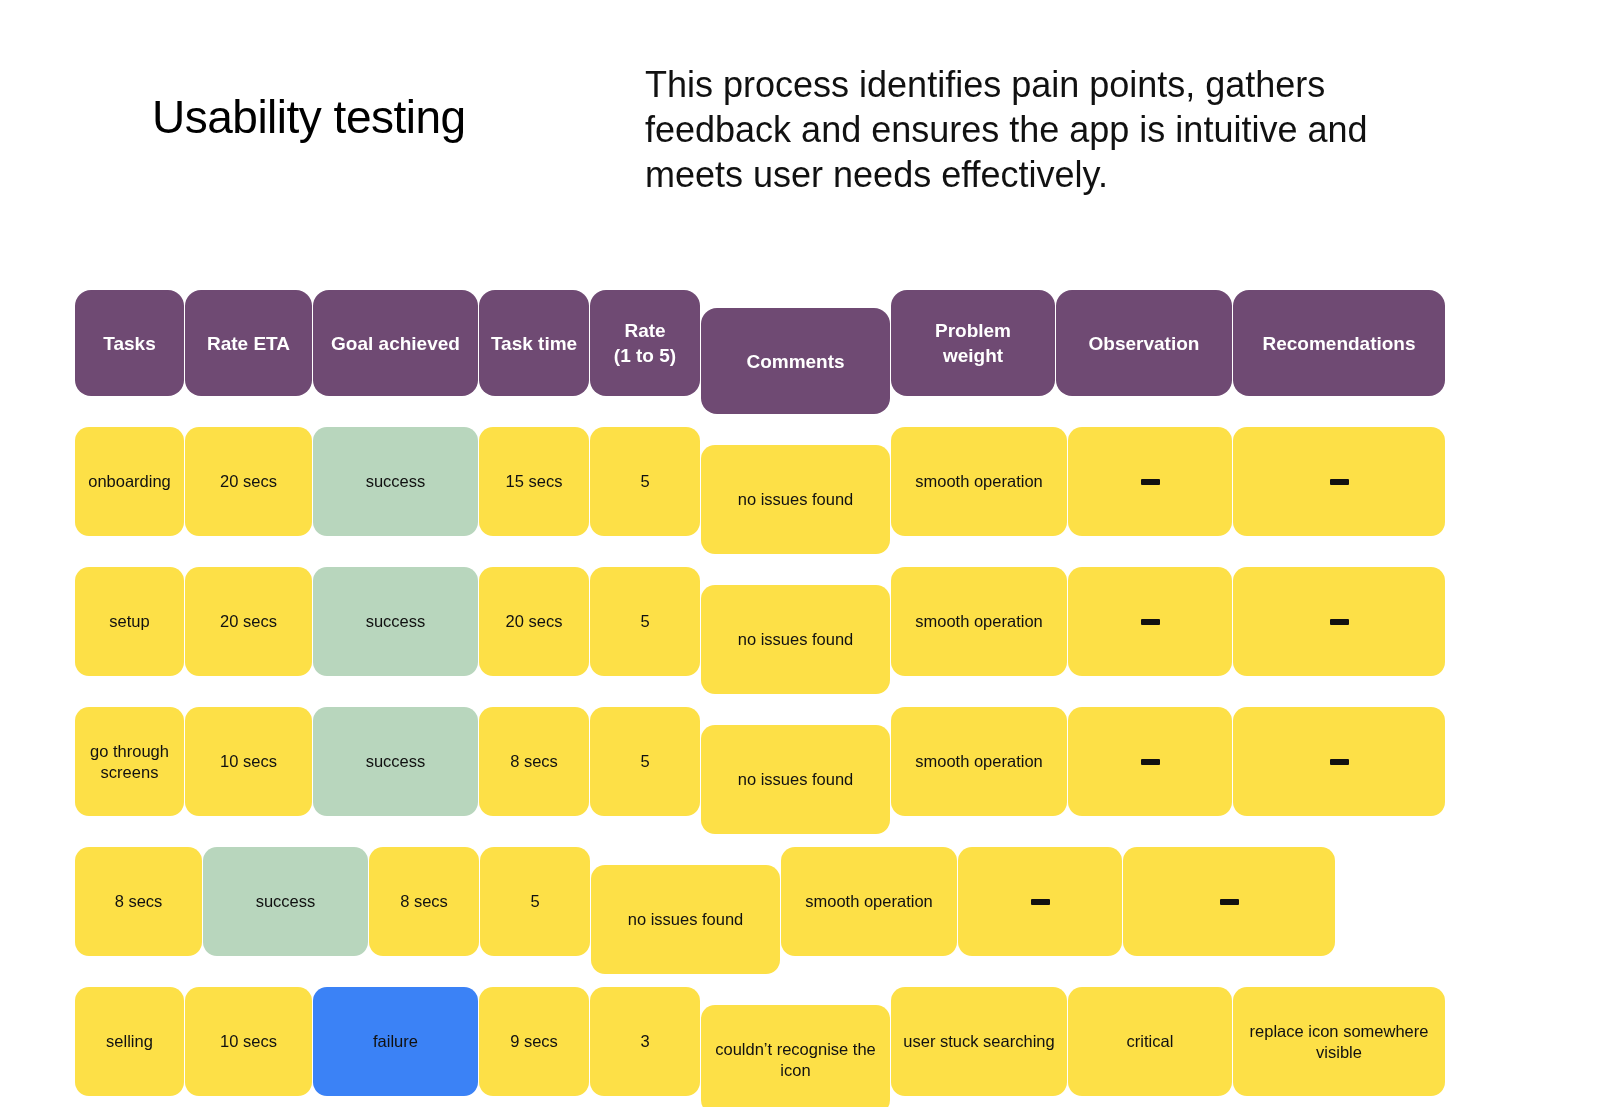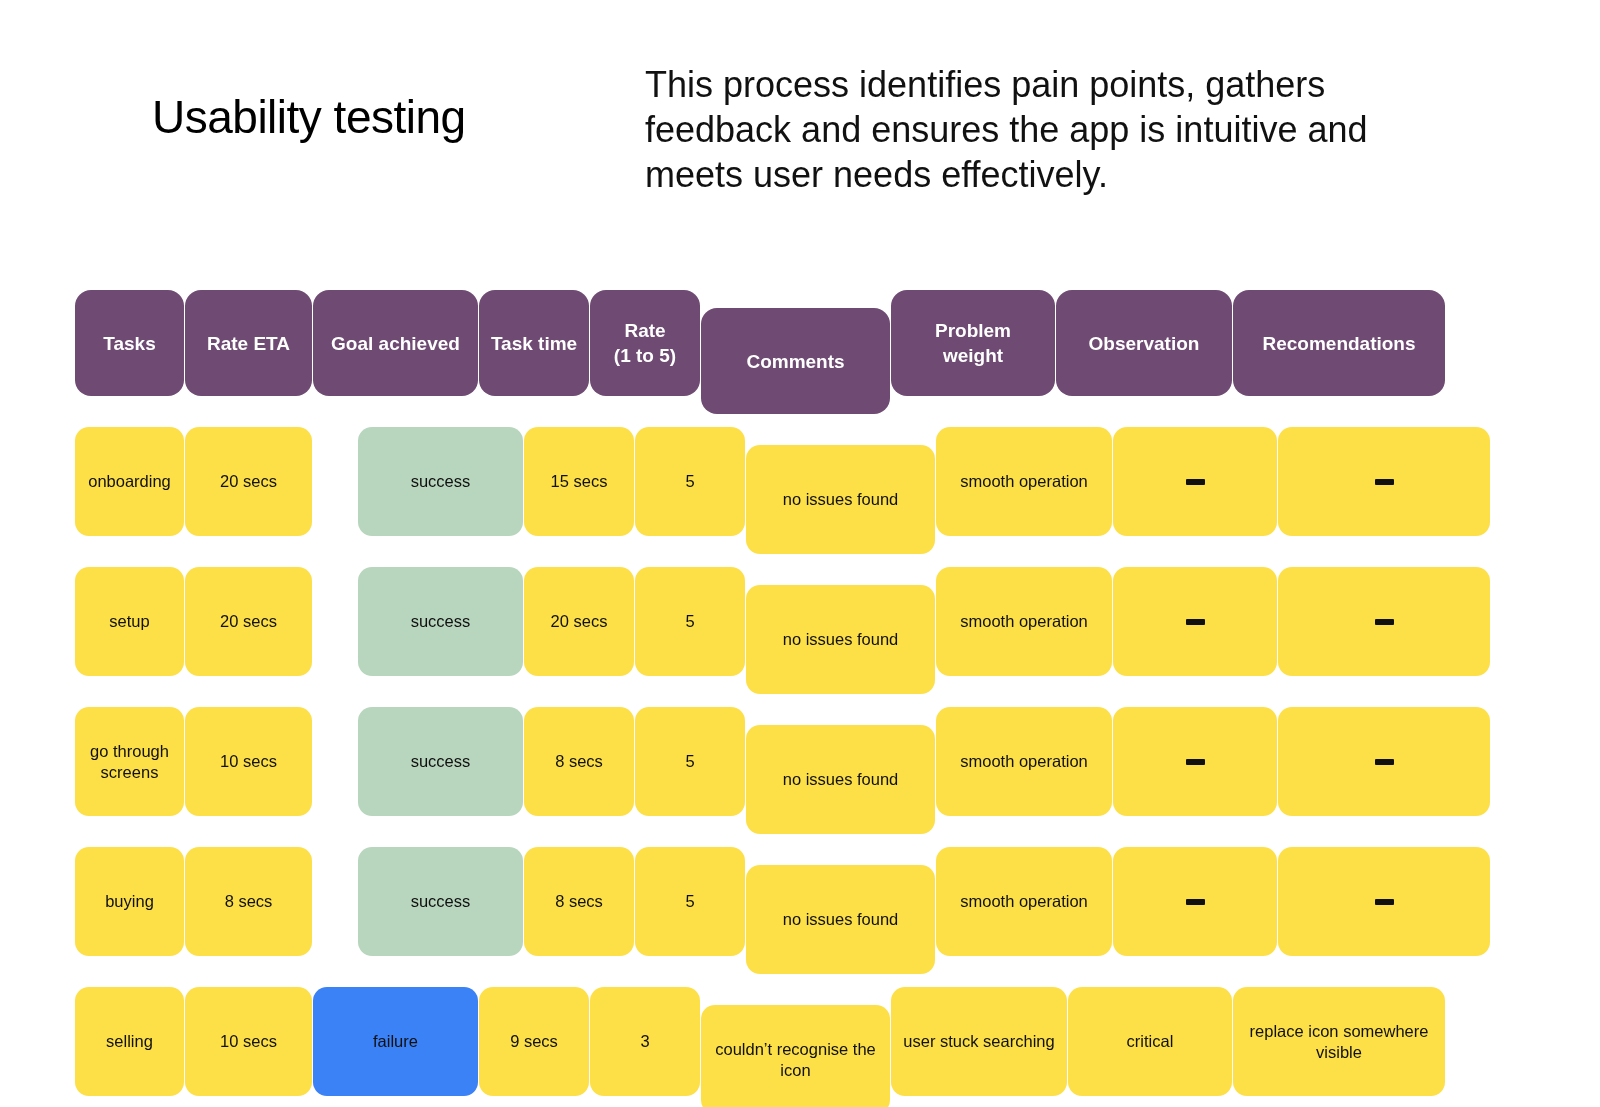--- a/index.html
+++ b/index.html
@@ -101,21 +101,21 @@
   .row.header .cell.overflow {
     white-space: nowrap;
     overflow: visible;
   }
 
   
   .row.body .cell {
     background: #fde047;
     height: 109px;
   }
-  .row.body .cell.green { background: #B8D6BD; margin-left: 45px; }
+  .row.body .cell.green { background: #B8D6BD; }
   .row.body .cell.red   { background: #3b82f6; }
 
   .dash {
     display: inline-block;
     width: 19px;
     height: 6px;
     background: #111111;
     border-radius: 1px;
   }
 </style>
@@ -193,21 +193,20 @@
           <div class="cell c5">no issues found</div>
           <div class="cell c6">smooth operation</div>
           <div class="cell c7">
             <span class="dash"></span>
           </div>
           <div class="cell c8">
             <span class="dash"></span>
           </div>
         </div>
         <div class="row body">
-          <div class="cell c0">buying</div>
           <div class="cell c1">8 secs</div>
           <div class="cell c2 green">success</div>
           <div class="cell c3">8 secs</div>
           <div class="cell c4">5</div>
           <div class="cell c5">no issues found</div>
           <div class="cell c6">smooth operation</div>
           <div class="cell c7">
             <span class="dash"></span>
           </div>
           <div class="cell c8">

